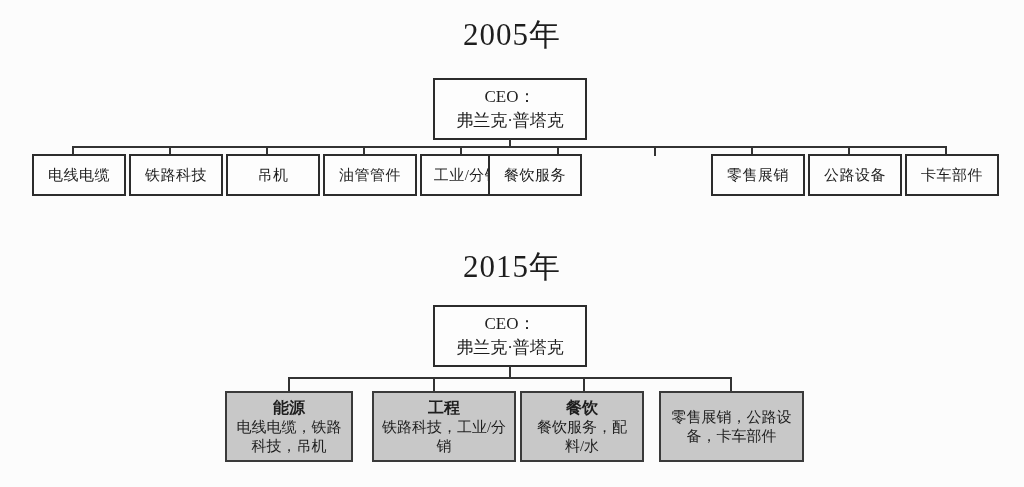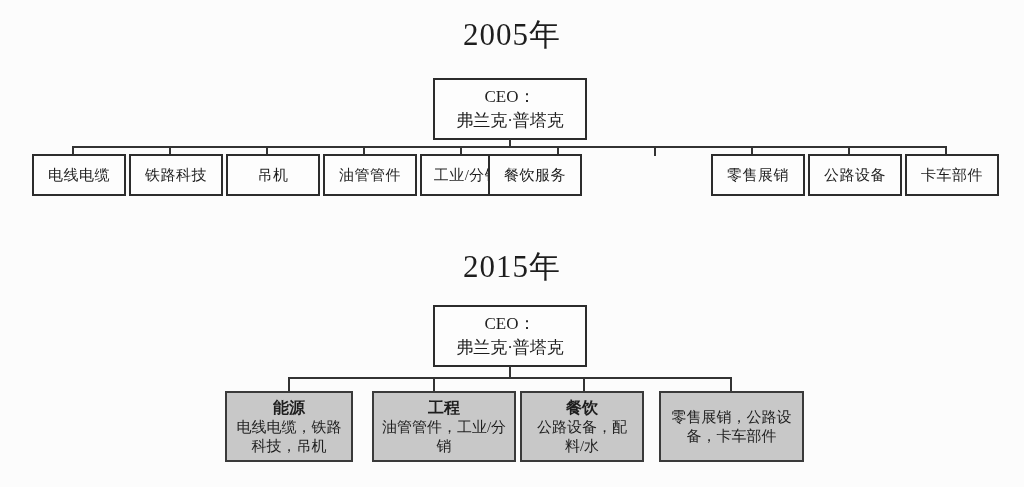--- a/index.html
+++ b/index.html
@@ -88,23 +88,23 @@
   <div class="vline" style="left:433px; top:377px; height:16px"></div>
   <div class="vline" style="left:583px; top:377px; height:16px"></div>
   <div class="vline" style="left:730px; top:377px; height:16px"></div>
 
   <div class="group-box" style="left:225px; width:128px">
     <div class="group-name">能源</div>
     <div class="group-members">电线电缆，铁路科技，吊机</div>
   </div>
   <div class="group-box" style="left:372px; width:144px">
     <div class="group-name">工程</div>
-    <div class="group-members">油管管件，工业/分销</div>
+    <div class="group-members">铁路科技，工业/分销</div>
   </div>
   <div class="group-box" style="left:520px; width:124px">
     <div class="group-name">餐饮</div>
-    <div class="group-members">公路设备，配料/水</div>
+    <div class="group-members">餐饮服务，配料/水</div>
   </div>
   <div class="group-box" style="left:659px; width:145px">
     <div class="group-members">零售展销，公路设备，卡车部件</div>
   </div>
 
 </div>
 
 </body></html>

